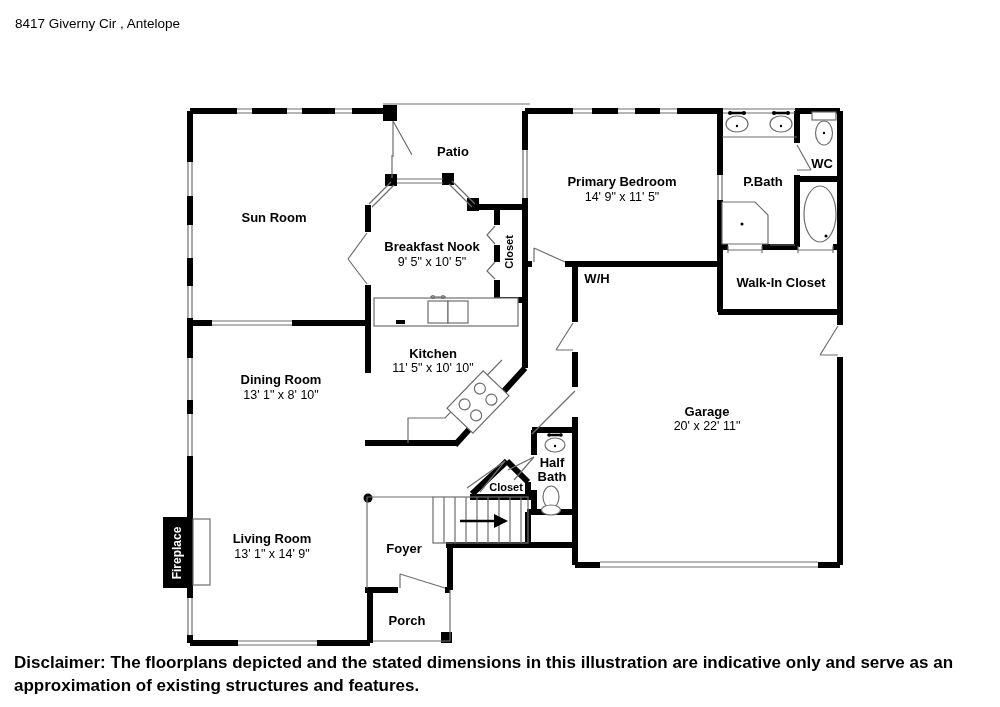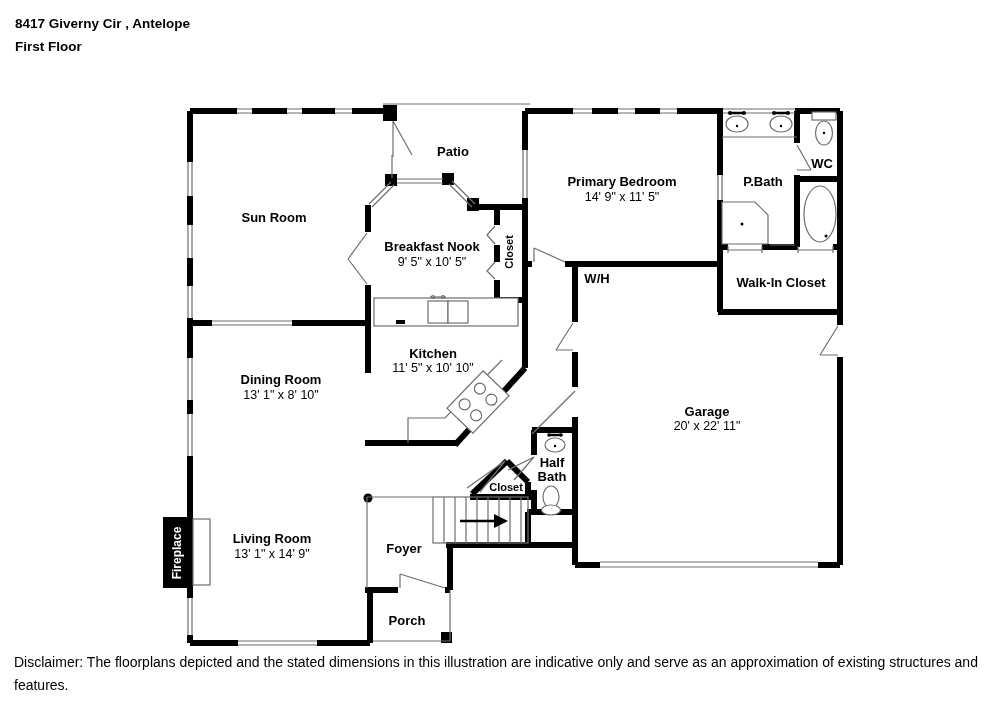--- a/index.html
+++ b/index.html
@@ -1,41 +1,40 @@
 <!DOCTYPE html>
 <html style="--walls: #000000; --background: #ffffff; --thin-lines: #6e6e6e; --label-text: #000000; --fireplace-label-text: #ffffff;"><head>
 <meta charset="utf-8">
 <style>
   html,body{margin:0;padding:0;}
   body{
     width:1000px;height:707px;position:relative;overflow:hidden;
     background:var(--background,#ffffff);
     font-family:"Liberation Sans",sans-serif;
   }
-  .hdr{position:absolute;left:15px;top:12px;font-size:13.5px;line-height:23px;color:var(--label-text,#000);font-weight:bold;}
-  .ftr{position:absolute;left:14px;top:651px;font-size:14px;line-height:23px;color:var(--label-text,#1a1a1a);}
+  .hdr{position:absolute;left:15px;top:12px;font-size:13.5px;line-height:23px;color:var(--label-text,#000);}
+  .ftr{position:absolute;left:14px;top:651px;font-size:17px;line-height:23px;color:var(--label-text,#1a1a1a);font-weight:bold;}
   svg{position:absolute;left:0;top:0;}
   .w{stroke:var(--walls,#000);stroke-width:6;fill:none;}
   .t{stroke:var(--thin-lines,#6e6e6e);stroke-width:1.2;fill:none;}
   .fx{stroke:var(--thin-lines,#555);stroke-width:1.2;fill:#ffffff;}
   .blk{fill:var(--walls,#000);stroke:none;}
   .arrow{stroke:var(--walls,#000);stroke-width:2.5;fill:none;}
   .ah{fill:var(--walls,#000);}
   text{fill:var(--label-text,#000);font-family:"Liberation Sans",sans-serif;}
   .rn{font-size:13px;font-weight:bold;text-anchor:middle;}
   .rd{font-size:12.5px;text-anchor:middle;}
   .sm{font-size:11px;}
   .fp{fill:var(--fireplace-label-text,#fff);font-size:12px;font-weight:bold;text-anchor:middle;}
 </style>
 </head>
 <body>
 
 <div class="hdr">
   <div>8417 Giverny Cir , Antelope</div>
-  <div>First Floor</div>
 </div>
 
 <svg width="1000" height="707" viewBox="0 0 1000 707">
 
   <path class="w" d="
     M190,111 H237 M252,111 H287 M302,111 H335 M352,111 H390
     M525,111 H573 M592,111 H618 M635,111 H660 M677,111 H723 M795,111 H840
     M840,111 V325 M840,357 V565
     M840,565 H818 M600,565 H575
     M575,565 V417 M575,387 V352 M575,322 V264

